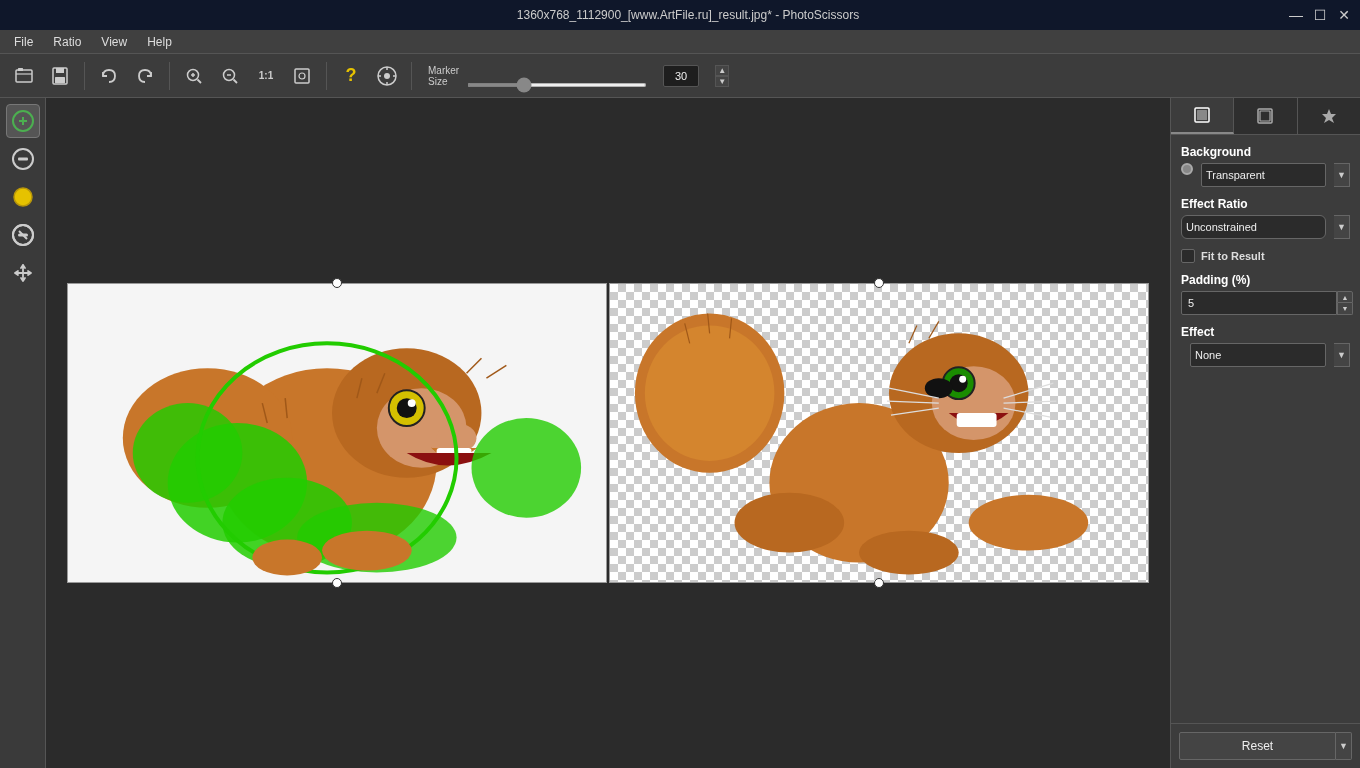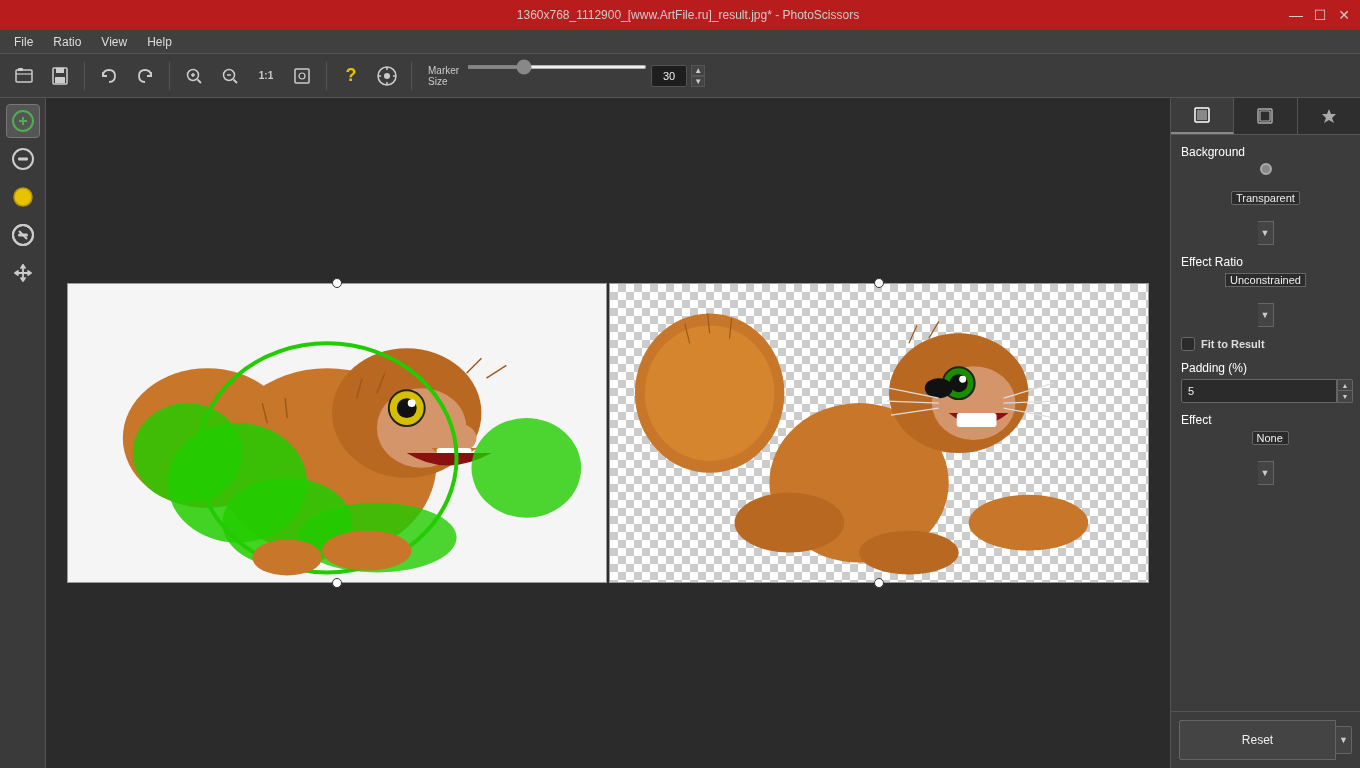--- a/index.html
+++ b/index.html
@@ -1,21 +1,21 @@
 <!DOCTYPE html>
 <html><head>
   <meta charset="utf-8">
   <style>
     * { margin: 0; padding: 0; box-sizing: border-box; }
     body { width: 1360px; height: 768px; background: #2b2b2b; font-family: 'Segoe UI', Arial, sans-serif; font-size: 12px; color: #eee; overflow: hidden; }
 
     
     .title-bar {
       height: 30px;
-      background: #b91c1c;
+      background: #0f172a;
       display: flex;
       align-items: center;
       justify-content: space-between;
       padding: 0 8px;
       user-select: none;
     }
     .title-bar-title { font-size: 12px; color: #ccc; flex: 1; text-align: center; }
     .title-bar-controls { display: flex; gap: 8px; }
     .title-bar-btn { width: 16px; height: 16px; background: transparent; border: none; color: #ccc; cursor: pointer; font-size: 14px; display: flex; align-items: center; justify-content: center; }
 
@@ -55,21 +55,21 @@
       cursor: pointer;
       display: flex;
       align-items: center;
       justify-content: center;
       color: #ccc;
       font-size: 16px;
     }
     .toolbar-separator { width: 1px; height: 28px; background: #555; margin: 0 4px; }
     .marker-size-label { font-size: 11px; color: #ccc; margin-left: 8px; white-space: nowrap; }
     .marker-size-label span { display: block; font-size: 10px; }
-    .slider-container { display: flex; align-items: flex-start; gap: 4px; margin-left: 4px; }
+    .slider-container { display: flex; align-items: flex-end; gap: 16px; margin-left: 4px; }
     .marker-slider { width: 180px; height: 4px; accent-color: #888; }
     .marker-value-box {
       width: 36px; height: 22px;
       background: #1e1e1e;
       border: 1px solid #555;
       border-radius: 2px;
       color: #eee;
       font-size: 11px;
       text-align: center;
       display: flex; align-items: center; justify-content: center;
@@ -200,30 +200,28 @@
       font-size: 16px;
       color: #ccc;
     }
     .right-tab:last-child { border-right: none; }
     .right-tab.active { background: #3c3c3c; color: #fff; border-bottom: 2px solid #888; }
 
     .right-content { flex: 1; padding: 10px; display: flex; flex-direction: column; gap: 10px; }
 
     .section-label {
       font-size: 12px;
-      font-weight: normal;
+      font-weight: bold;
       color: #fff;
       margin-bottom: 4px;
     }
 
     .dropdown-row {
       display: flex;
-      align-items: center;
-      gap: 16px;
-      flex-direction: column;
+      gap: 8px;
     }
     .dropdown-dot {
       width: 12px; height: 12px;
       border-radius: 50%;
       background: #888;
       border: 2px solid #aaa;
       flex-shrink: 0;
     }
     .dropdown-select {
       flex: 1;
@@ -306,21 +304,21 @@
     
     .reset-row {
       margin-top: auto;
       border-top: 1px solid #555;
       padding: 8px;
       display: flex;
       align-items: center;
     }
     .reset-btn {
       flex: 1;
-      height: 40px;
+      height: 28px;
       background: #444;
       border: 1px solid #666;
       color: #eee;
       font-size: 12px;
       cursor: pointer;
       border-radius: 2px 0 0 2px;
       text-align: center;
     }
     .reset-dropdown-btn {
       width: 16px; height: 28px;
@@ -611,21 +609,21 @@
           <select class="dropdown-select">
             <option>Transparent</option>
           </select>
           <div class="dropdown-arrow">▼</div>
         </div>
       </div>
 
       <div>
         <div class="section-label">Effect Ratio</div>
         <div class="dropdown-row">
-          <select class="dropdown-select" style="flex:1; border-radius:0;">
+          <select class="dropdown-select" style="flex:1; border-radius:6px;">
             <option>Unconstrained</option>
           </select>
           <div class="dropdown-arrow">▼</div>
         </div>
       </div>
 
       <div class="checkbox-row">
         <div class="checkbox-square"></div>
         <span class="checkbox-label">Fit to Result</span>
       </div>

